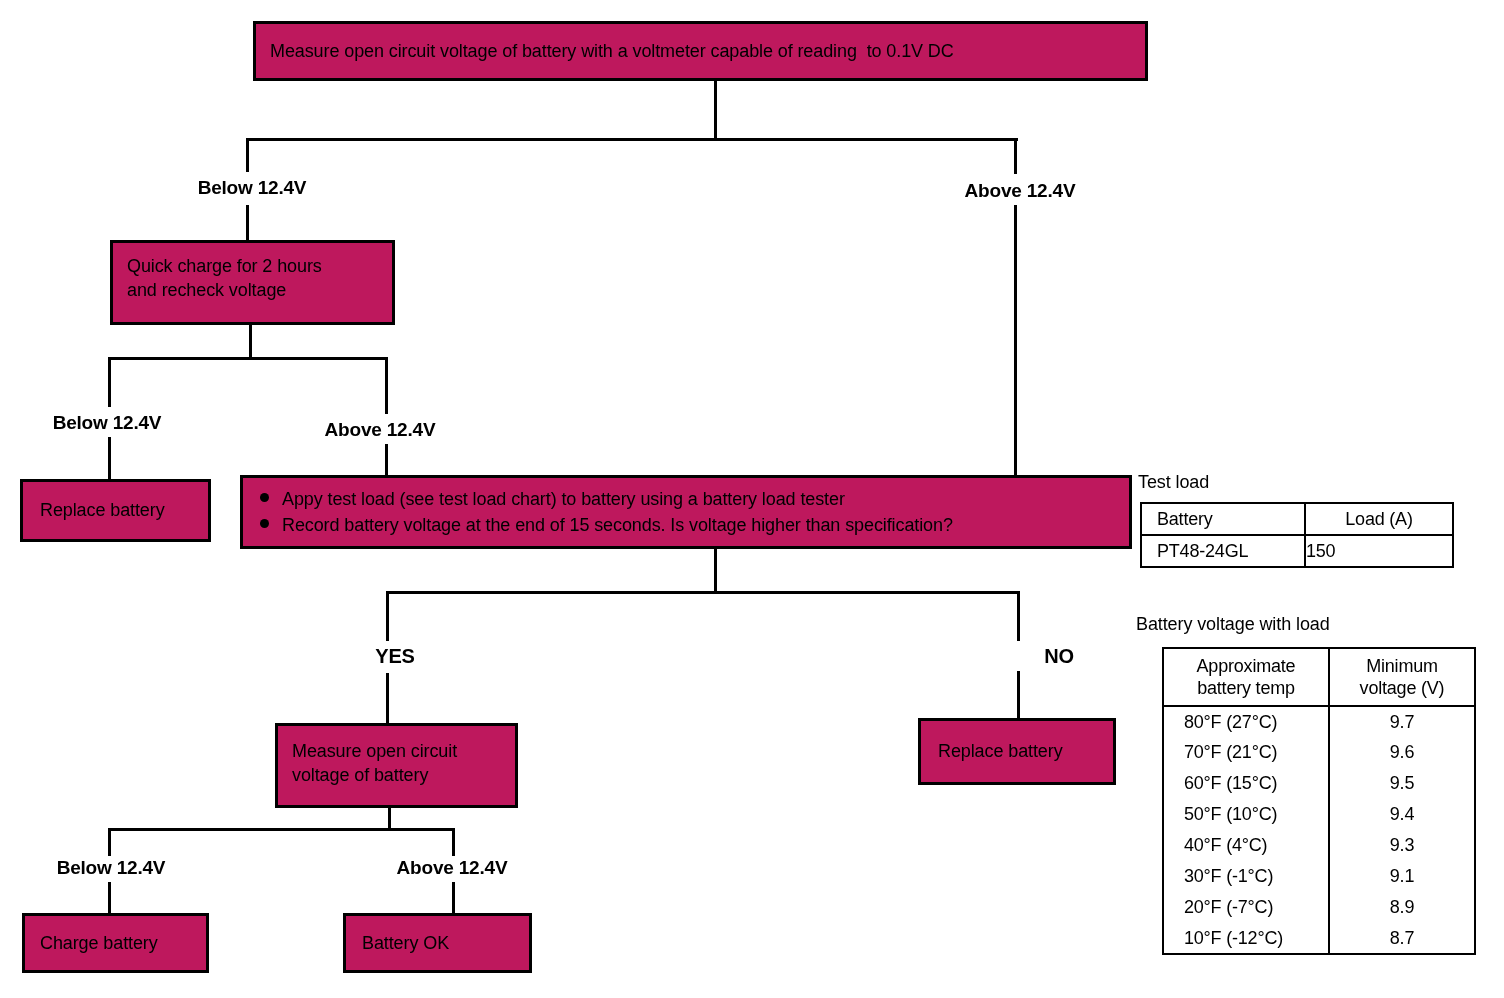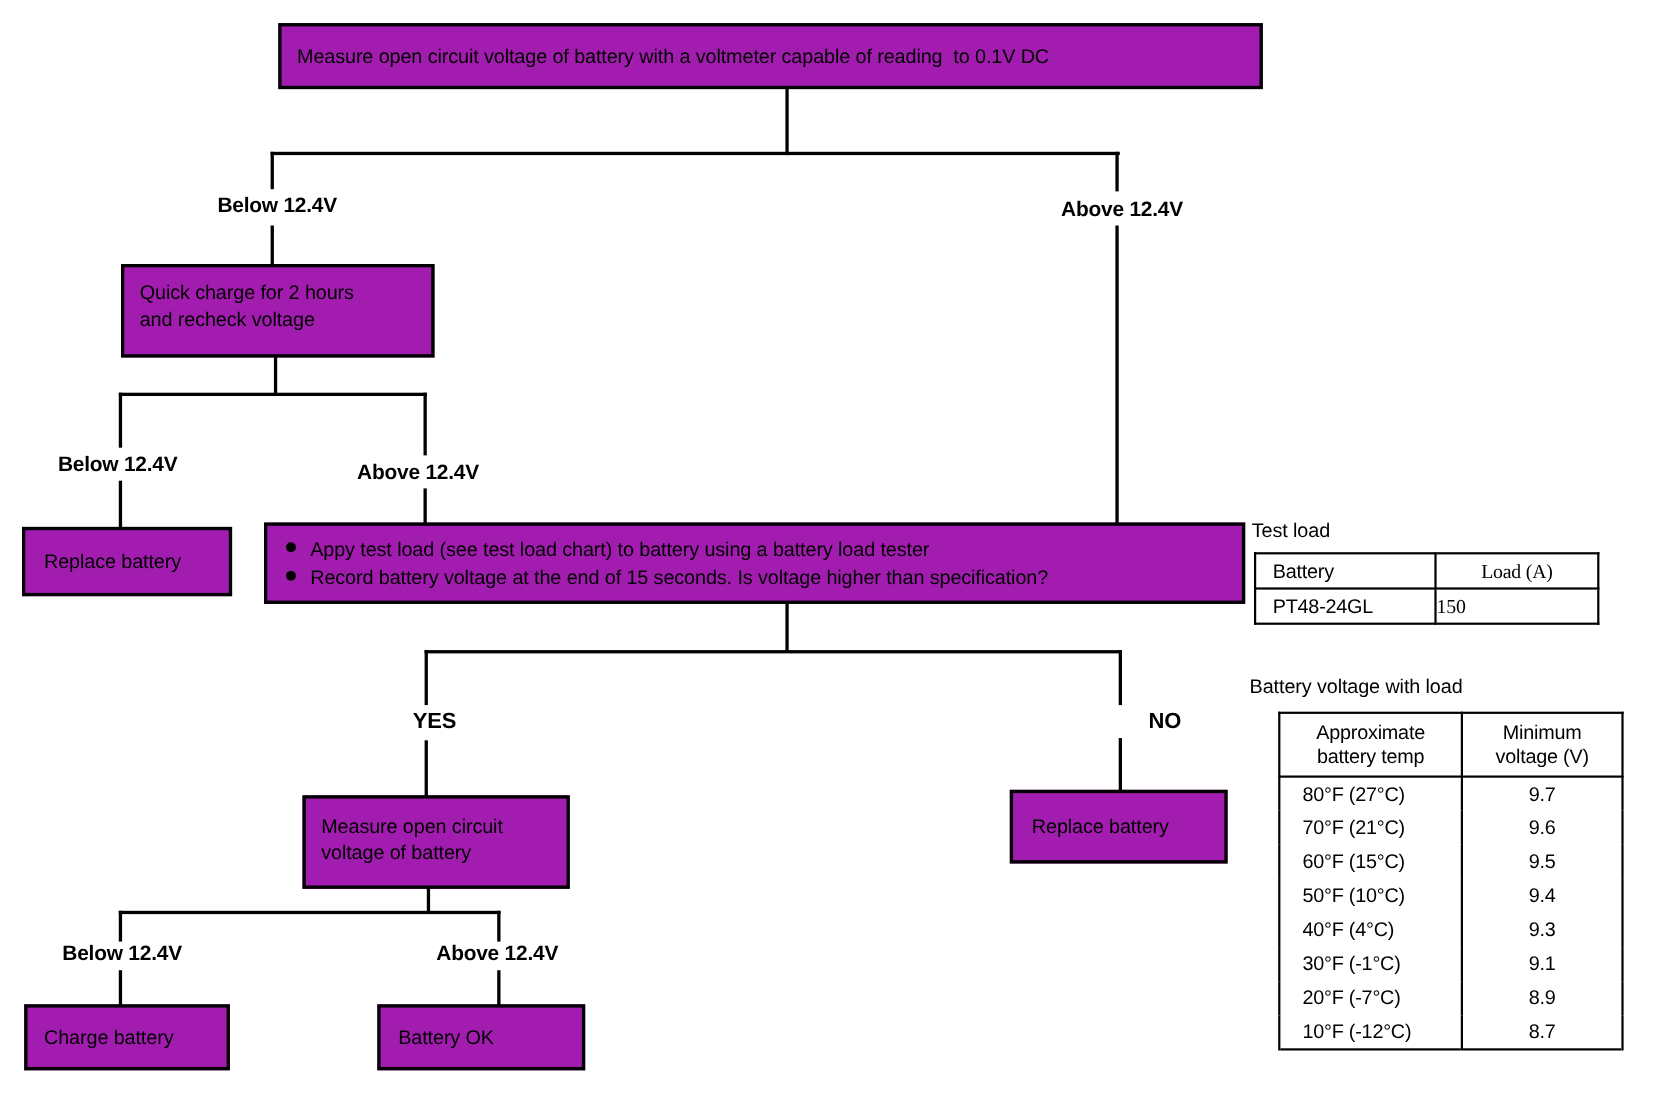--- a/index.html
+++ b/index.html
@@ -2,21 +2,21 @@
 <html><head>
 <meta charset="utf-8">
 <style>
   html,body{margin:0;padding:0;background:#fff;}
   #canvas{
     position:relative;width:1504px;height:998px;background:#ffffff;
     font-family:"Liberation Sans","DejaVu Sans",sans-serif;color:#000;
     overflow:hidden;
   }
   .box{
-    position:absolute;border:3px solid #000;background:#a21caf;box-sizing:border-box;
+    position:absolute;border:3px solid #000;background:#be185d;box-sizing:border-box;
     font-size:18px;line-height:1.35;letter-spacing:-0.1px;
   }
   .box.center-v{display:flex;align-items:center;}
   .prewrap{white-space:pre-wrap;}
   .preline{white-space:pre-line;}
   .line{position:absolute;background:#000;}
   .elabel{
     position:absolute;font-weight:bold;font-size:19px;white-space:nowrap;
     transform:translateX(-50%);letter-spacing:-0.2px;
   }
@@ -27,21 +27,21 @@
     margin:0 13px 0 0;position:relative;top:-2px;align-self:center;
   }
   .tbl-title{position:absolute;font-size:18px;letter-spacing:-0.1px;}
   table.tbl{
     position:absolute;border-collapse:collapse;background:#fff;table-layout:fixed;
     font-size:18px;letter-spacing:-0.2px;
   }
   table.tbl th,table.tbl td{font-weight:normal;padding:0;box-sizing:border-box;}
   table.tl th,table.tl td{border:2.5px solid #000;height:32px;}
   table.tl .c1{width:164px;text-align:left;padding-left:15px;margin-left:32px;}
-  table.tl .c2{width:148px;font-family:Liberation Serif, serif;}
+  table.tl .c2{width:148px;}
   table.bv{border:2.5px solid #000;margin-left:22px;}
   table.bv th{border:2.5px solid #000;height:58px;text-align:center;line-height:1.25;}
   table.bv td{border-left:2.5px solid #000;border-right:2.5px solid #000;border-top:0;border-bottom:0;height:31px;}
   table.bv .c1{width:166px;}
   table.bv td.c1{text-align:left;padding-left:20px;}
   table.bv .c2{width:146px;text-align:center;}
 </style>
 </head>
 <body>
 

